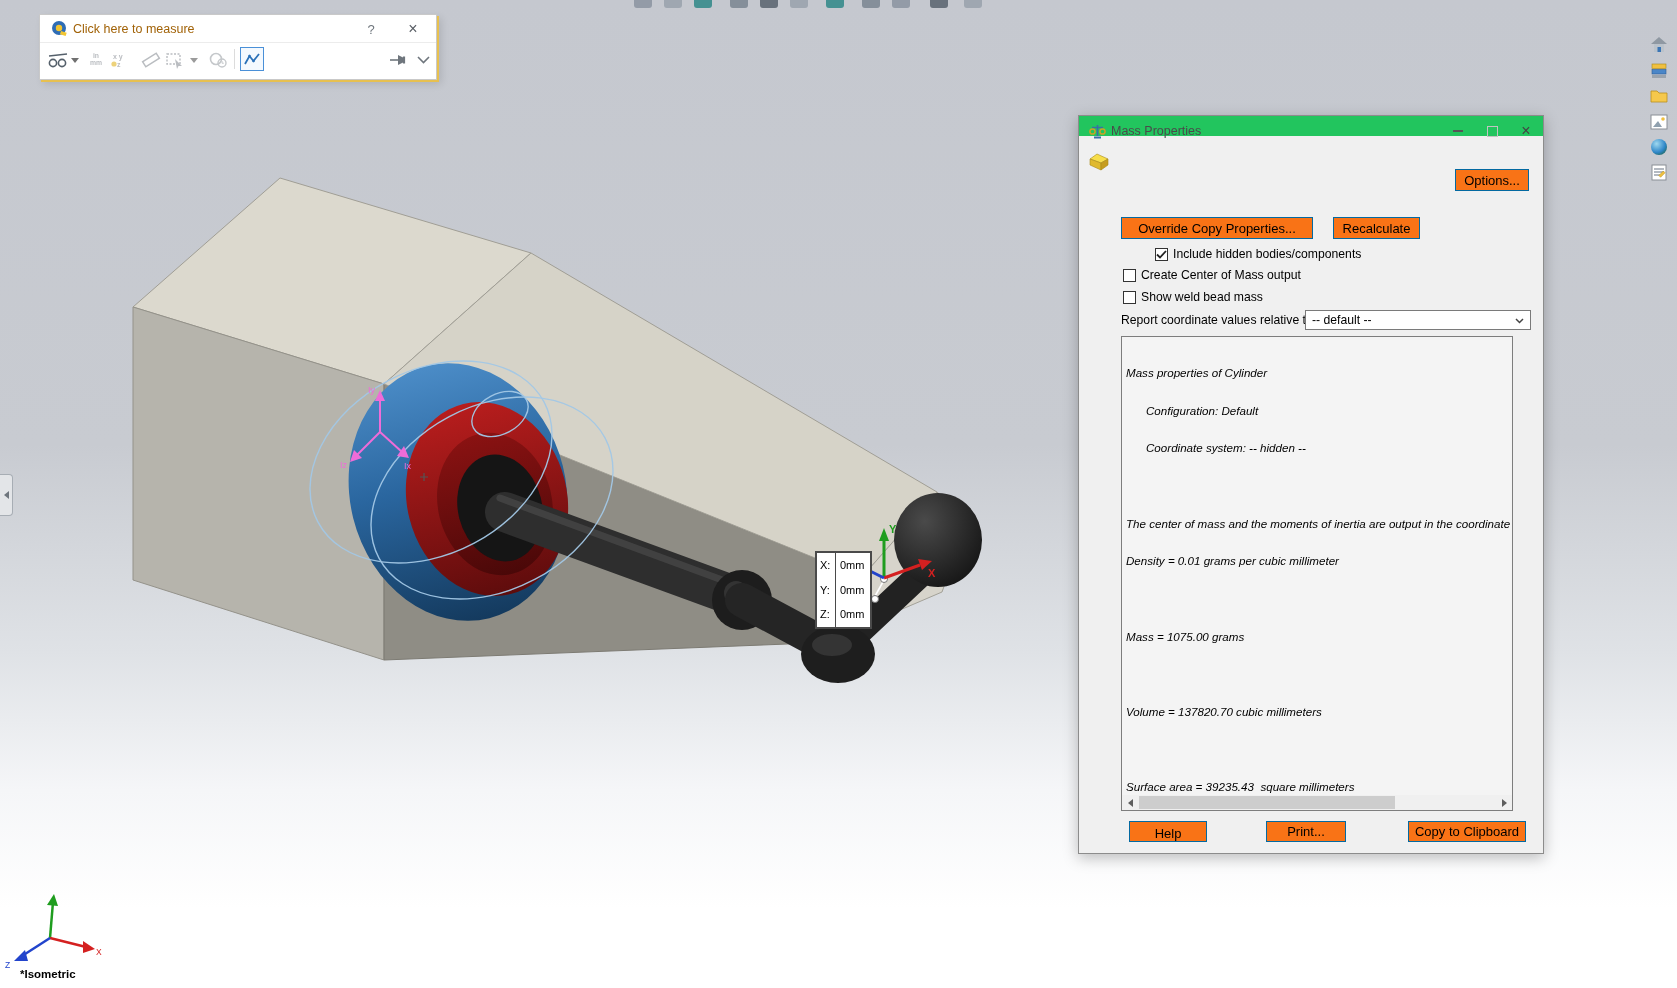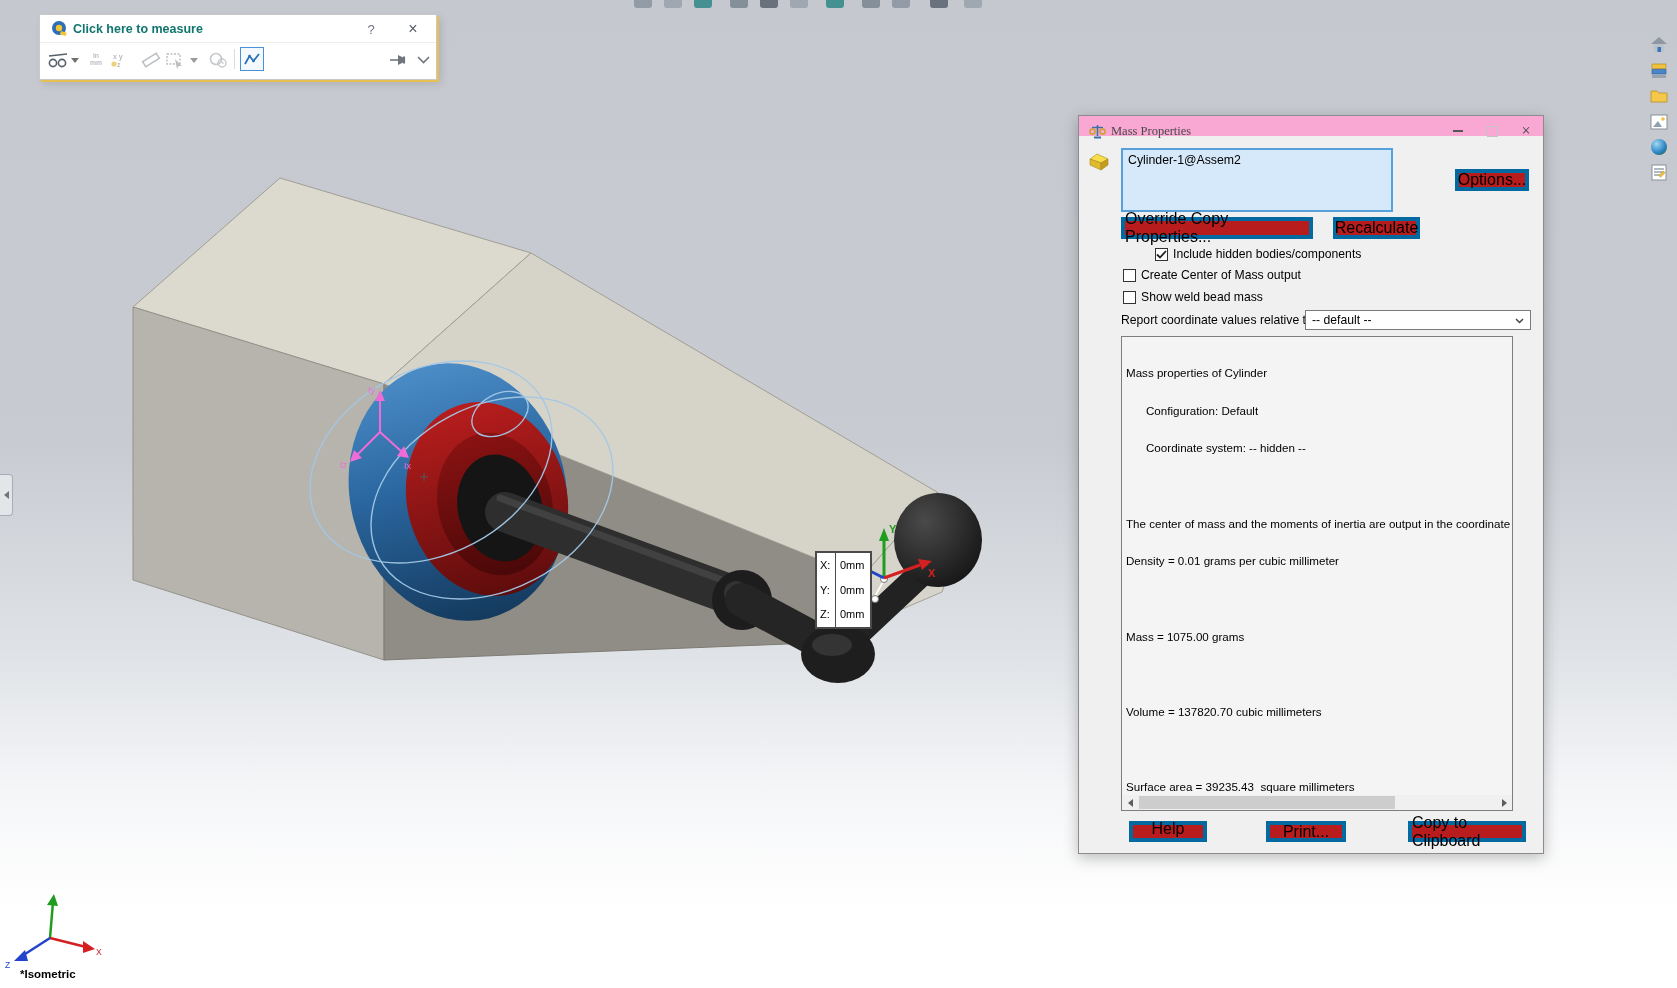--- a/index.html
+++ b/index.html
@@ -15,54 +15,54 @@
 
   
   #lefttab{left:0;top:474px;width:12px;height:40px;background:#e3e5e8;border:1px solid #a7adb4;border-left:none;
     border-radius:0 4px 4px 0;display:flex;align-items:center;justify-content:center;}
   #lefttab .tri{width:0;height:0;border-top:4px solid transparent;border-bottom:4px solid transparent;border-right:5px solid #6e757d;}
 
   
   #measure{left:39px;top:14px;width:396px;height:64px;background:#fff;border:1px solid #c9c9c9;
     box-shadow:2px 2px 0 0 #e7c050, 4px 4px 8px rgba(0,0,0,.12);}
   #measure .titlebar{position:absolute;left:0;top:0;right:0;height:27px;border-bottom:1px solid #ececec;}
-  #measure .title{position:absolute;left:33px;top:7px;font-size:12.5px;color:#0f766e;font-weight:bold;}
+  #measure .title{position:absolute;left:33px;top:7px;font-size:12.5px;color:#a16207;}
   #measure .mhelp{position:absolute;left:322px;top:5px;width:18px;height:18px;color:#6f767d;font-size:13px;
     display:flex;align-items:center;justify-content:center;}
   #measure .mclose{position:absolute;left:362px;top:4px;width:22px;height:20px;color:#5a5f66;font-size:16px;
     display:flex;align-items:center;justify-content:center;}
   .mt-ic{position:absolute;top:33px;height:24px;display:flex;align-items:center;justify-content:center;}
   .units{font-size:6.8px;line-height:6.8px;color:#babdc1;font-weight:bold;text-align:center;}
   .graphbox{border:1px solid #4a90d8;background:#f4f9fe;width:22px;height:22px;top:32px;}
   .vsep{position:absolute;left:194px;top:34px;width:1px;height:20px;background:#dcdcdc;}
 
   
   #massdlg{left:1078px;top:115px;width:464px;height:737px;background:#f0f0f0;border:1px solid #8c8c8c;
     box-shadow:0 4px 14px rgba(0,0,0,.25);}
-  #massdlg .dtitle{position:absolute;left:0;top:0;right:0;height:20px;background:#f9a8d4;font-family:Liberation Serif, serif;}
+  #massdlg .dtitle{position:absolute;left:0;top:0;right:0;height:20px;background:#22c55e;}
   #massdlg .dtext{position:absolute;left:32px;top:8px;font-size:12.5px;color:#4a4a4a;}
   .capbtn{position:absolute;top:0;width:34px;height:30px;display:flex;align-items:center;justify-content:center;}
   .minglyph{width:10px;height:2px;background:#555;}
   .maxglyph{width:9px;height:9px;border:1px solid #c3c3c3;}
   .selbox{position:absolute;left:42px;top:32px;width:272px;height:64px;background:#d6e9fa;border:2px solid #56a0dc;
     font-size:12.3px;color:#000;padding:3px 5px;box-sizing:border-box;}
-  .wbtn{position:absolute;background:#b91c1c;border:4px solid #0369a1;font-size:16px;color:#000;
+  .wbtn{position:absolute;background:#f97316;border:1px solid #0369a1;font-size:13px;color:#000;
     display:flex;align-items:center;justify-content:center;box-sizing:border-box;}
   .check-row{position:absolute;left:44px;height:16px;display:flex;align-items:center;}
   .cbx{width:13px;height:13px;background:#fff;border:1px solid #333;box-sizing:border-box;
     display:flex;align-items:center;justify-content:center;}
   .cb-label{font-size:12.2px;color:#000;margin-left:5px;}
   .fldlabel{position:absolute;font-size:12.2px;color:#000;}
   .combo{position:absolute;background:#fff;border:1px solid #7a7a7a;font-size:12.2px;color:#000;
     display:flex;align-items:center;padding:0 6px;box-sizing:border-box;}
   .combo .chev{position:absolute;right:6px;top:7px;}
 
   .report{position:absolute;left:42px;top:220px;width:392px;height:475px;background:#f4f4f4;border:1px solid #7d7d7d;
     box-sizing:border-box;overflow:hidden;font-size:11.6px;line-height:12.55px;white-space:pre;color:#000;padding-top:5px;}
-  .rl{position:relative;height:12.55px;}
+  .rl{position:relative;height:12.55px;font-style:italic;}
   .rl span{position:absolute;top:0;}
   .rl .h{left:4px;}
   .rl .i1{left:24px;}
   .hscroll{position:absolute;left:43px;top:679px;width:390px;height:15px;background:#f0f0f0;}
   .hscroll .arrow{position:absolute;top:0;width:16px;height:15px;display:flex;align-items:center;justify-content:center;}
   .hscroll .thumb{position:absolute;left:17px;top:1px;width:256px;height:13px;background:#cdcdcd;}
   .atri-l{width:0;height:0;border-top:4px solid transparent;border-bottom:4px solid transparent;border-right:5px solid #5e5e5e;}
   .atri-r{width:0;height:0;border-top:4px solid transparent;border-bottom:4px solid transparent;border-left:5px solid #5e5e5e;}
 
   
@@ -314,23 +314,20 @@
           <span>×</span>
         </div>
     </div>
 
     <svg class="abs" style="left:9px;top:34px;" width="22" height="22" viewBox="0 0 22 22">
       <polygon points="2,9 9,4 20,9 13,13" fill="#f7de4a" stroke="#a8891a" stroke-width="0.6"></polygon>
       <polygon points="2,9 13,13 13,20 2,15" fill="#e0b92e" stroke="#a8891a" stroke-width="0.6"></polygon>
       <polygon points="13,13 20,9 20,15 13,20" fill="#c69c1d" stroke="#a8891a" stroke-width="0.6"></polygon>
     </svg>
 
-    <div class="selbox">
-      <span>Cylinder-1@Assem2</span>
-    </div>
 
     <div class="wbtn" style="left:376px;top:53px;width:74px;height:22px;">
       <span>Options...</span>
     </div>
     <div class="wbtn" style="left:42px;top:101px;width:192px;height:22px;">
       <span>Override Copy Properties...</span>
     </div>
     <div class="wbtn" style="left:254px;top:101px;width:87px;height:22px;">
       <span>Recalculate</span>
     </div>

